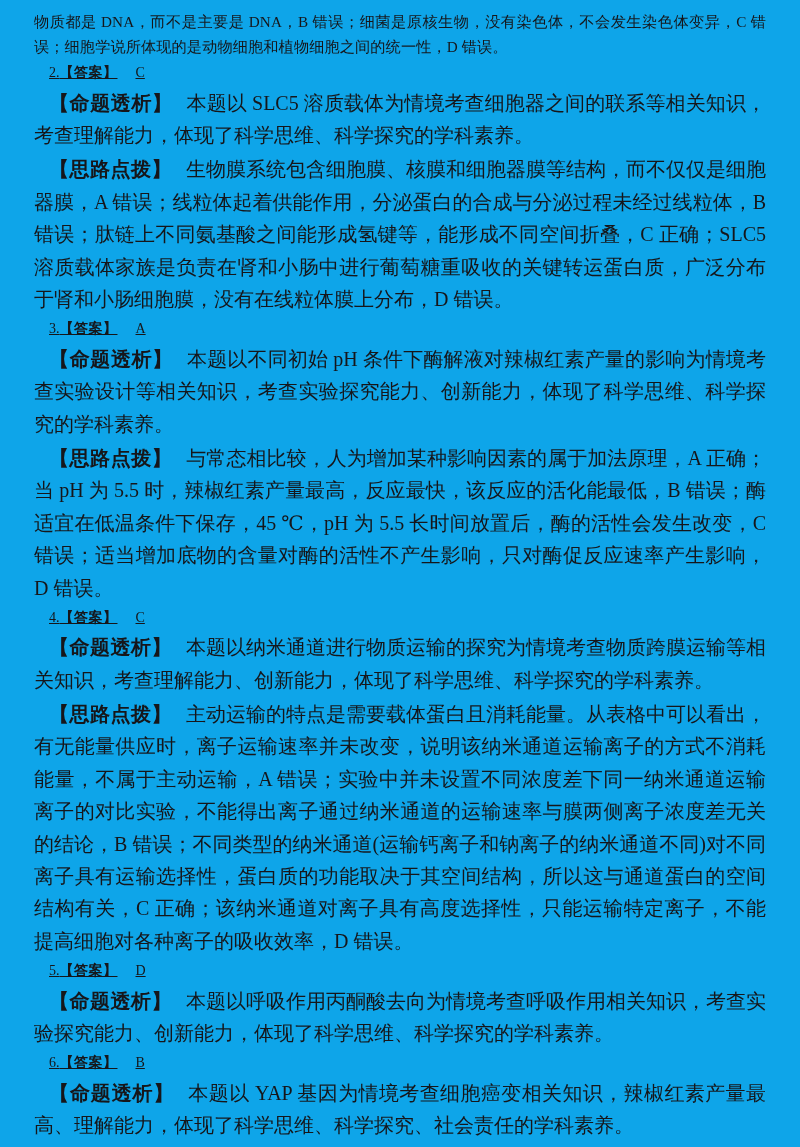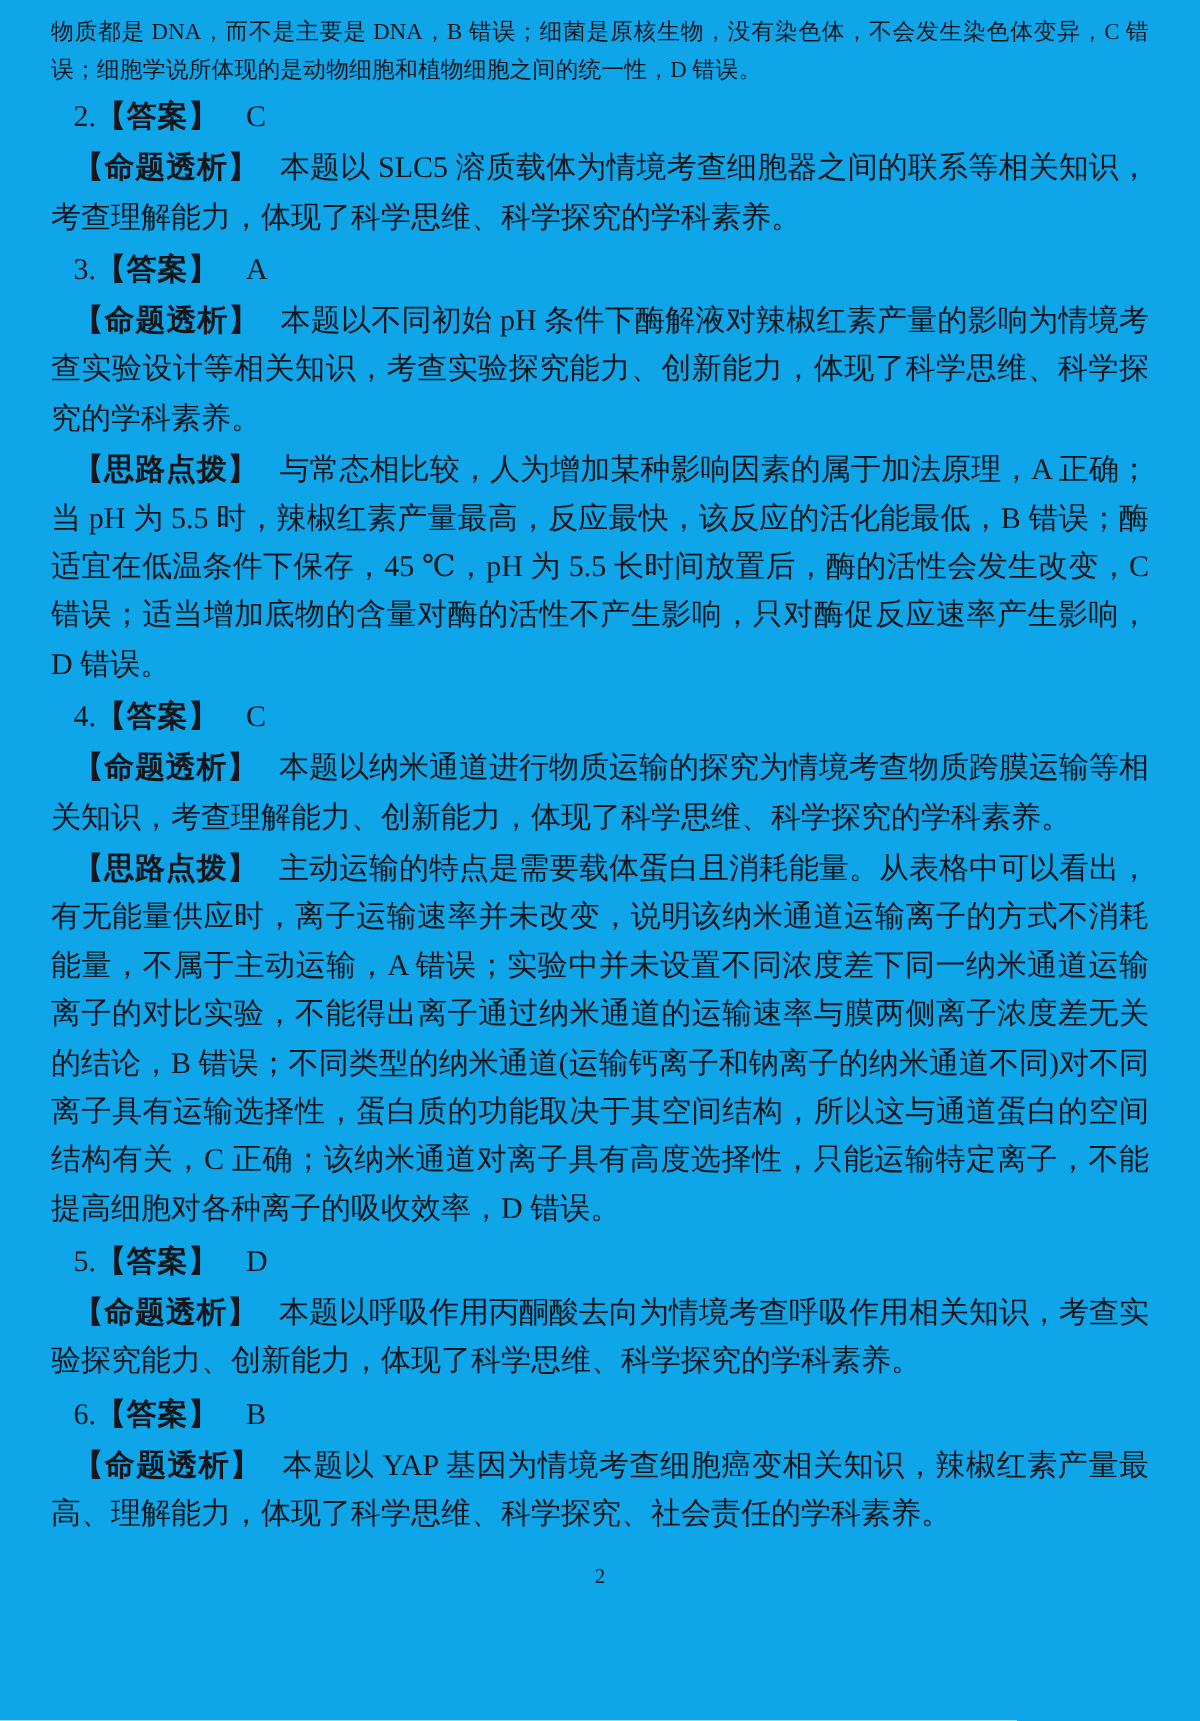--- a/index.html
+++ b/index.html
@@ -23,24 +23,25 @@
   }
   .para {
     font-size: 15.2px;
     line-height: 1.62;
     text-align: justify;
     text-justify: inter-ideograph;
     letter-spacing: 0.1px;
     margin: 0 0 1px 0;
   }
   .ans-line {
-    font-size: 20px;
+    font-size: 14px;
     line-height: 1.6;
     margin: 3px 0 1px 0;
     text-indent: 15px;
+    text-decoration: underline;
   }
   .ans-num {
     letter-spacing: 0;
   }
   .tag {
     font-weight: bold;
     letter-spacing: 0.5px;
   }
   .ans-letter {
     margin-left: 18px;
@@ -78,20 +79,23 @@
 
   <div class="para top-para">物质都是 DNA，而不是主要是 DNA，B 错误；细菌是原核生物，没有染色体，不会发生染色体变异，C 错误；细胞学说所体现的是动物细胞和植物细胞之间的统一性，D 错误。</div>
 
   <div class="sect">
     <div class="ans-line">
       <span class="ans-num">2.</span><span class="tag">【答案】</span><span class="ans-letter">C</span>
     </div>
     <div class="block">
       <span class="tag">【命题透析】</span><span>本题以 SLC5 溶质载体为情境考查细胞器之间的联系等相关知识，考查理解能力，体现了科学思维、科学探究的学科素养。</span>
     </div>
+    <div class="block">
+      <span class="tag">【思路点拨】</span><span>生物膜系统包含细胞膜、核膜和细胞器膜等结构，而不仅仅是细胞器膜，A 错误；线粒体起着供能作用，分泌蛋白的合成与分泌过程未经过线粒体，B 错误；肽链上不同氨基酸之间能形成氢键等，能形成不同空间折叠，C 正确；SLC5 溶质载体家族是负责在肾和小肠中进行葡萄糖重吸收的关键转运蛋白质，广泛分布于肾和小肠细胞膜，没有在线粒体膜上分布，D 错误。</span>
+    </div>
   </div>
 
   <div class="sect">
     <div class="ans-line">
       <span class="ans-num">3.</span><span class="tag">【答案】</span><span class="ans-letter">A</span>
     </div>
     <div class="block">
       <span class="tag">【命题透析】</span><span>本题以不同初始 pH 条件下酶解液对辣椒红素产量的影响为情境考查实验设计等相关知识，考查实验探究能力、创新能力，体现了科学思维、科学探究的学科素养。</span>
     </div>
     <div class="block">

